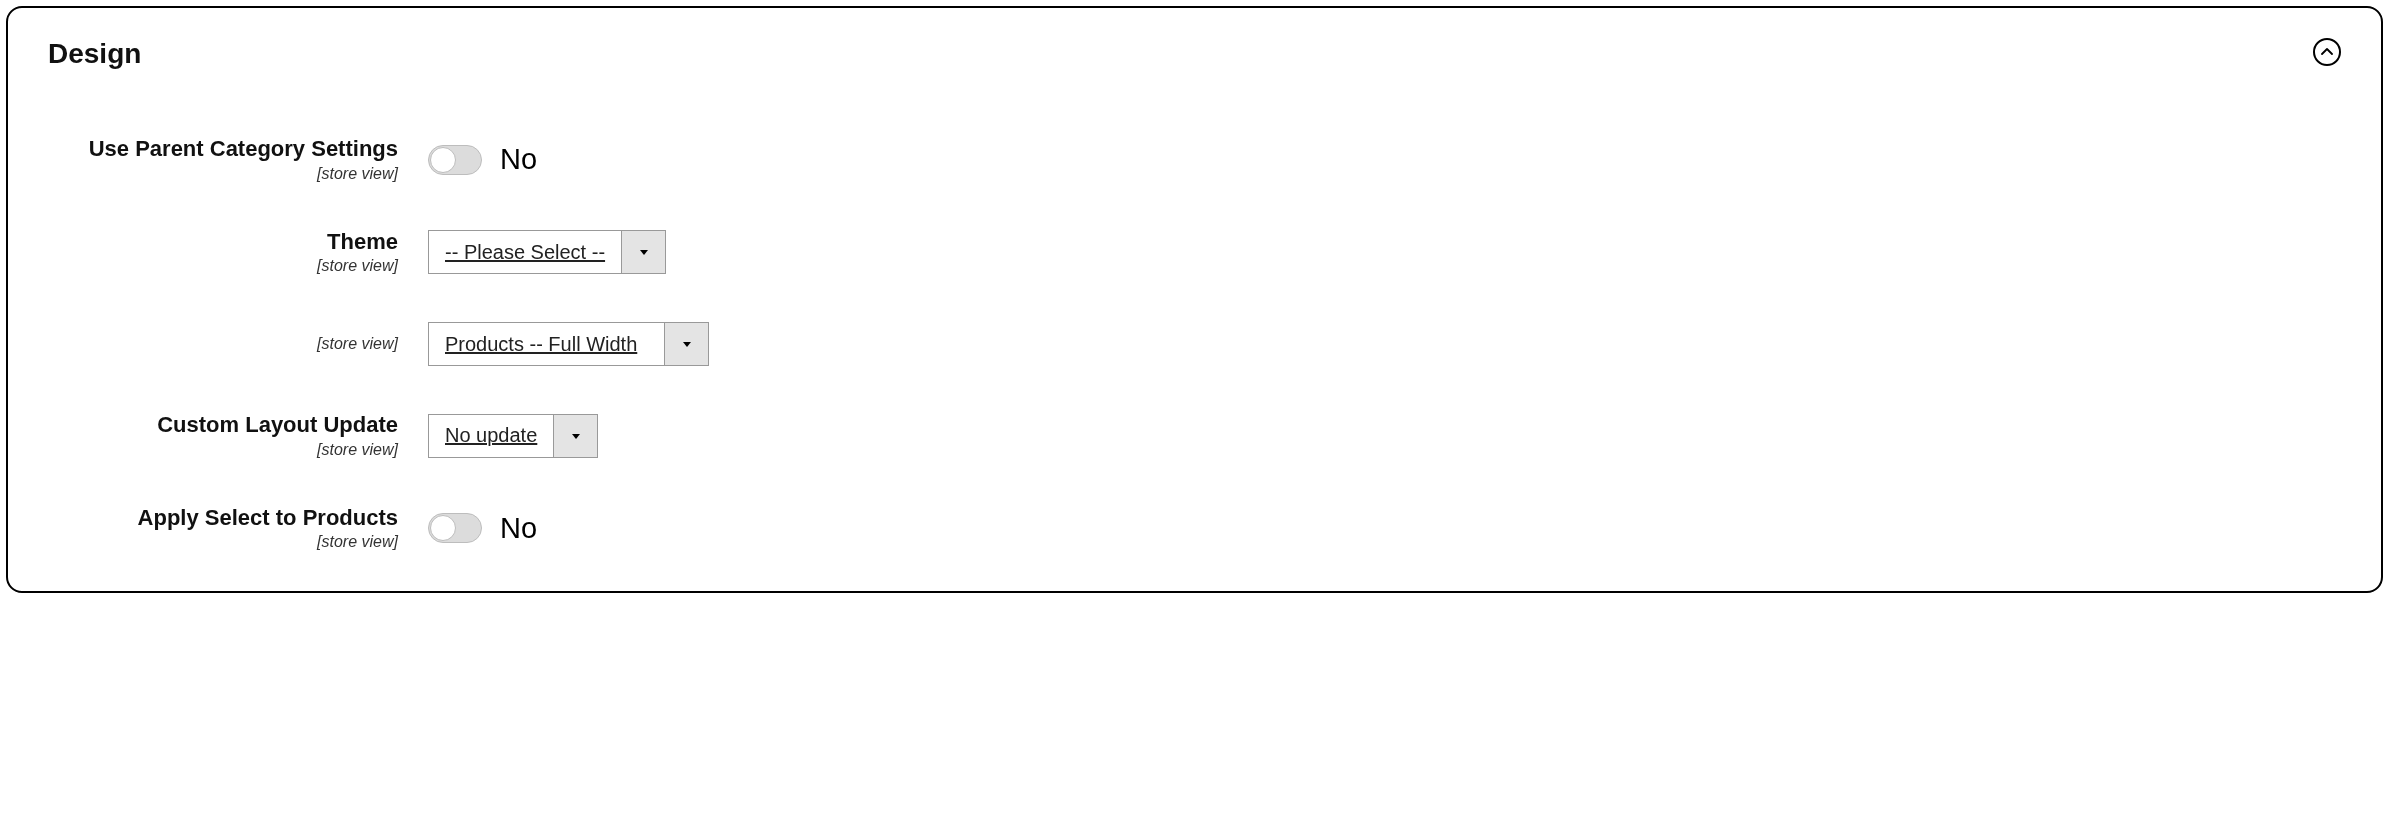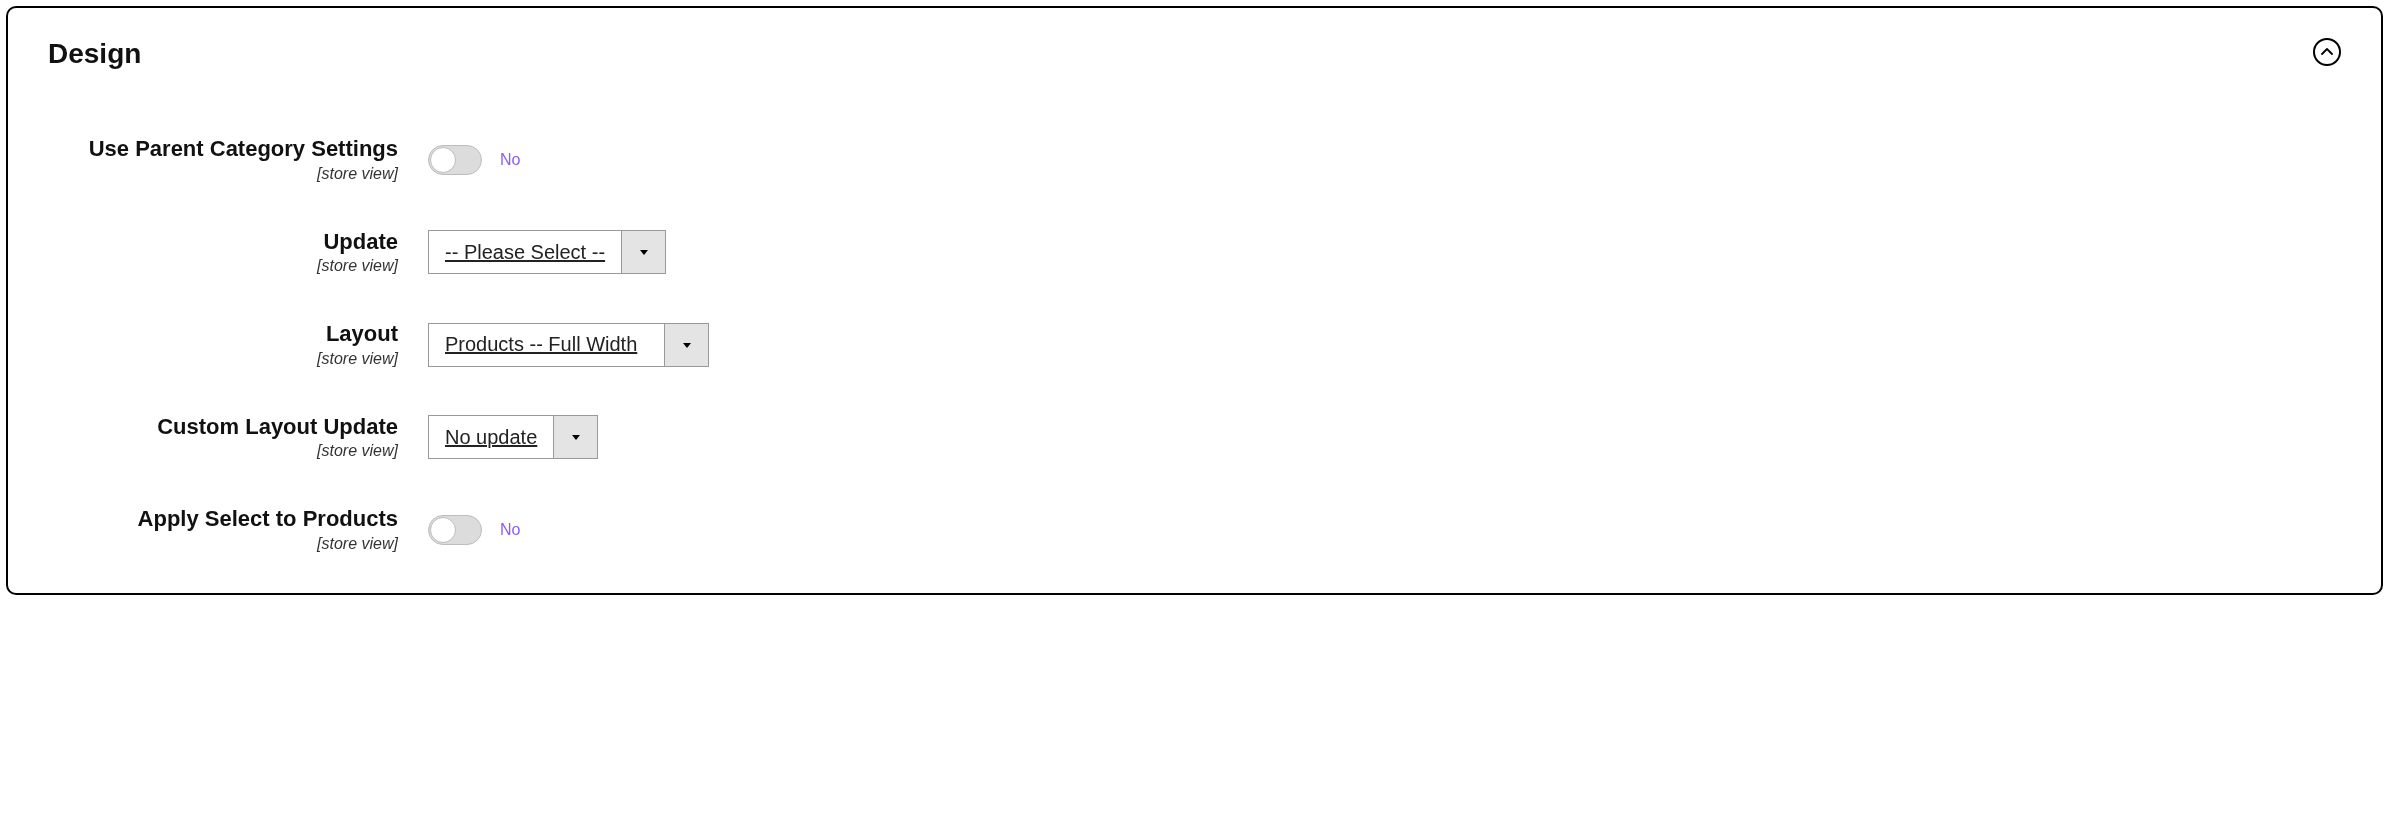--- a/index.html
+++ b/index.html
@@ -3,21 +3,21 @@
   <meta charset="utf-8">
   <style>
     * { box-sizing: border-box; margin: 0; padding: 0; }
     body {
       font-family: -apple-system, BlinkMacSystemFont, "Segoe UI", Helvetica, Arial, sans-serif;
       background: #fff;
       padding: 6px;
     }
     .panel {
       border: 2px solid #000;
-      border-radius: 10px;
+      border-radius: 16px;
       padding: 30px 40px 40px 40px;
       position: relative;
       min-height: 530px;
     }
     .panel-header {
       display: flex;
       justify-content: space-between;
       align-items: flex-start;
     }
     .panel-title {
@@ -90,22 +90,22 @@
       position: absolute;
       top: 1px;
       left: 1px;
       width: 26px;
       height: 26px;
       background: #fff;
       border: 1px solid #bdbdbd;
       border-radius: 50%;
     }
     .toggle-text {
-      font-size: 16px;
-      color: #8b5cf6;
+      font-size: 29px;
+      color: #000000;
     }
 
     
     .dropdown {
       display: flex;
       border: 1px solid #999;
       background: #fff;
       height: 44px;
       cursor: pointer;
     }
@@ -157,38 +157,37 @@
       <div class="control-col">
         <div class="toggle">
           <div class="toggle-knob"></div>
         </div>
         <div class="toggle-text">No</div>
       </div>
     </div>
 
     <div class="form-row">
       <div class="label-col">
-        <div class="field-label">Update</div>
+        <div class="field-label">Theme</div>
         <div class="scope-label">[store view]</div>
       </div>
       <div class="control-col">
         <div class="dropdown w-theme">
           <div class="dropdown-value">-- Please Select --</div>
           <div class="dropdown-arrow">
             <svg viewBox="0 0 12 12">
               <path d="M2 4 L6 9 L10 4 Z" fill="#000"></path>
             </svg>
           </div>
         </div>
       </div>
     </div>
 
     <div class="form-row">
       <div class="label-col">
-        <div class="field-label">Layout</div>
         <div class="scope-label">[store view]</div>
       </div>
       <div class="control-col">
         <div class="dropdown w-layout">
           <div class="dropdown-value">Products -- Full Width</div>
           <div class="dropdown-arrow">
             <svg viewBox="0 0 12 12">
               <path d="M2 4 L6 9 L10 4 Z" fill="#000"></path>
             </svg>
           </div>

